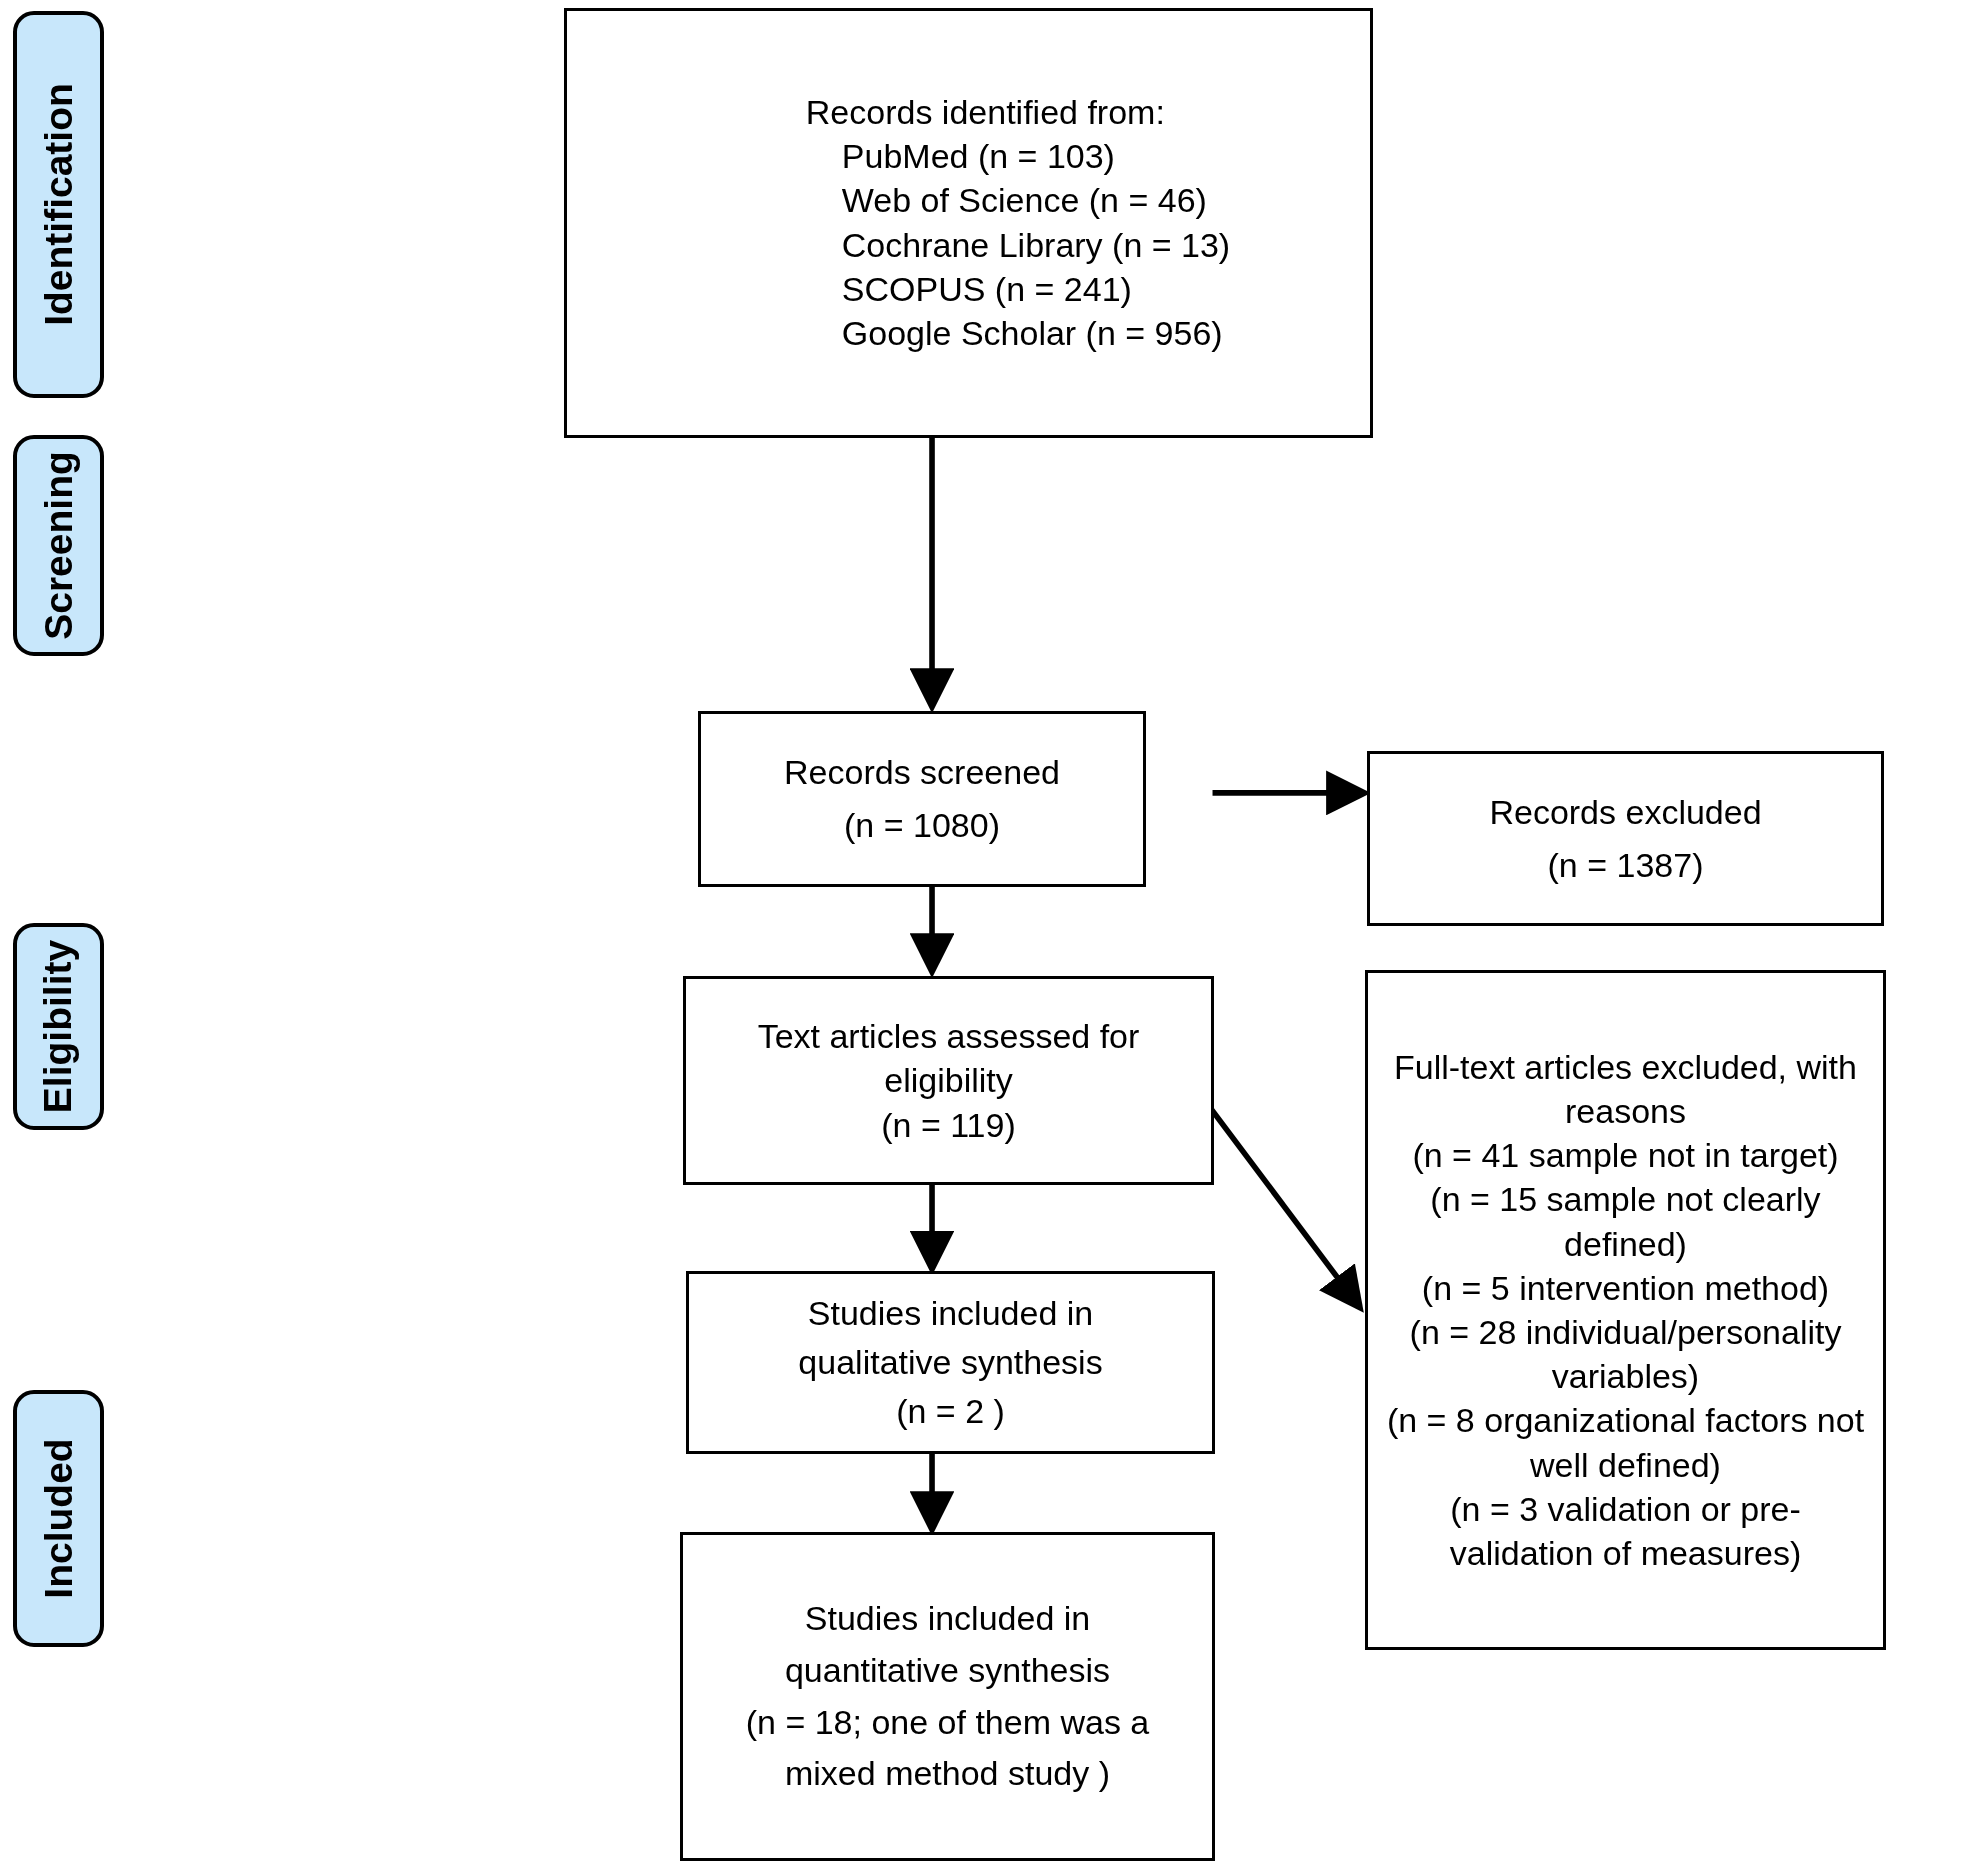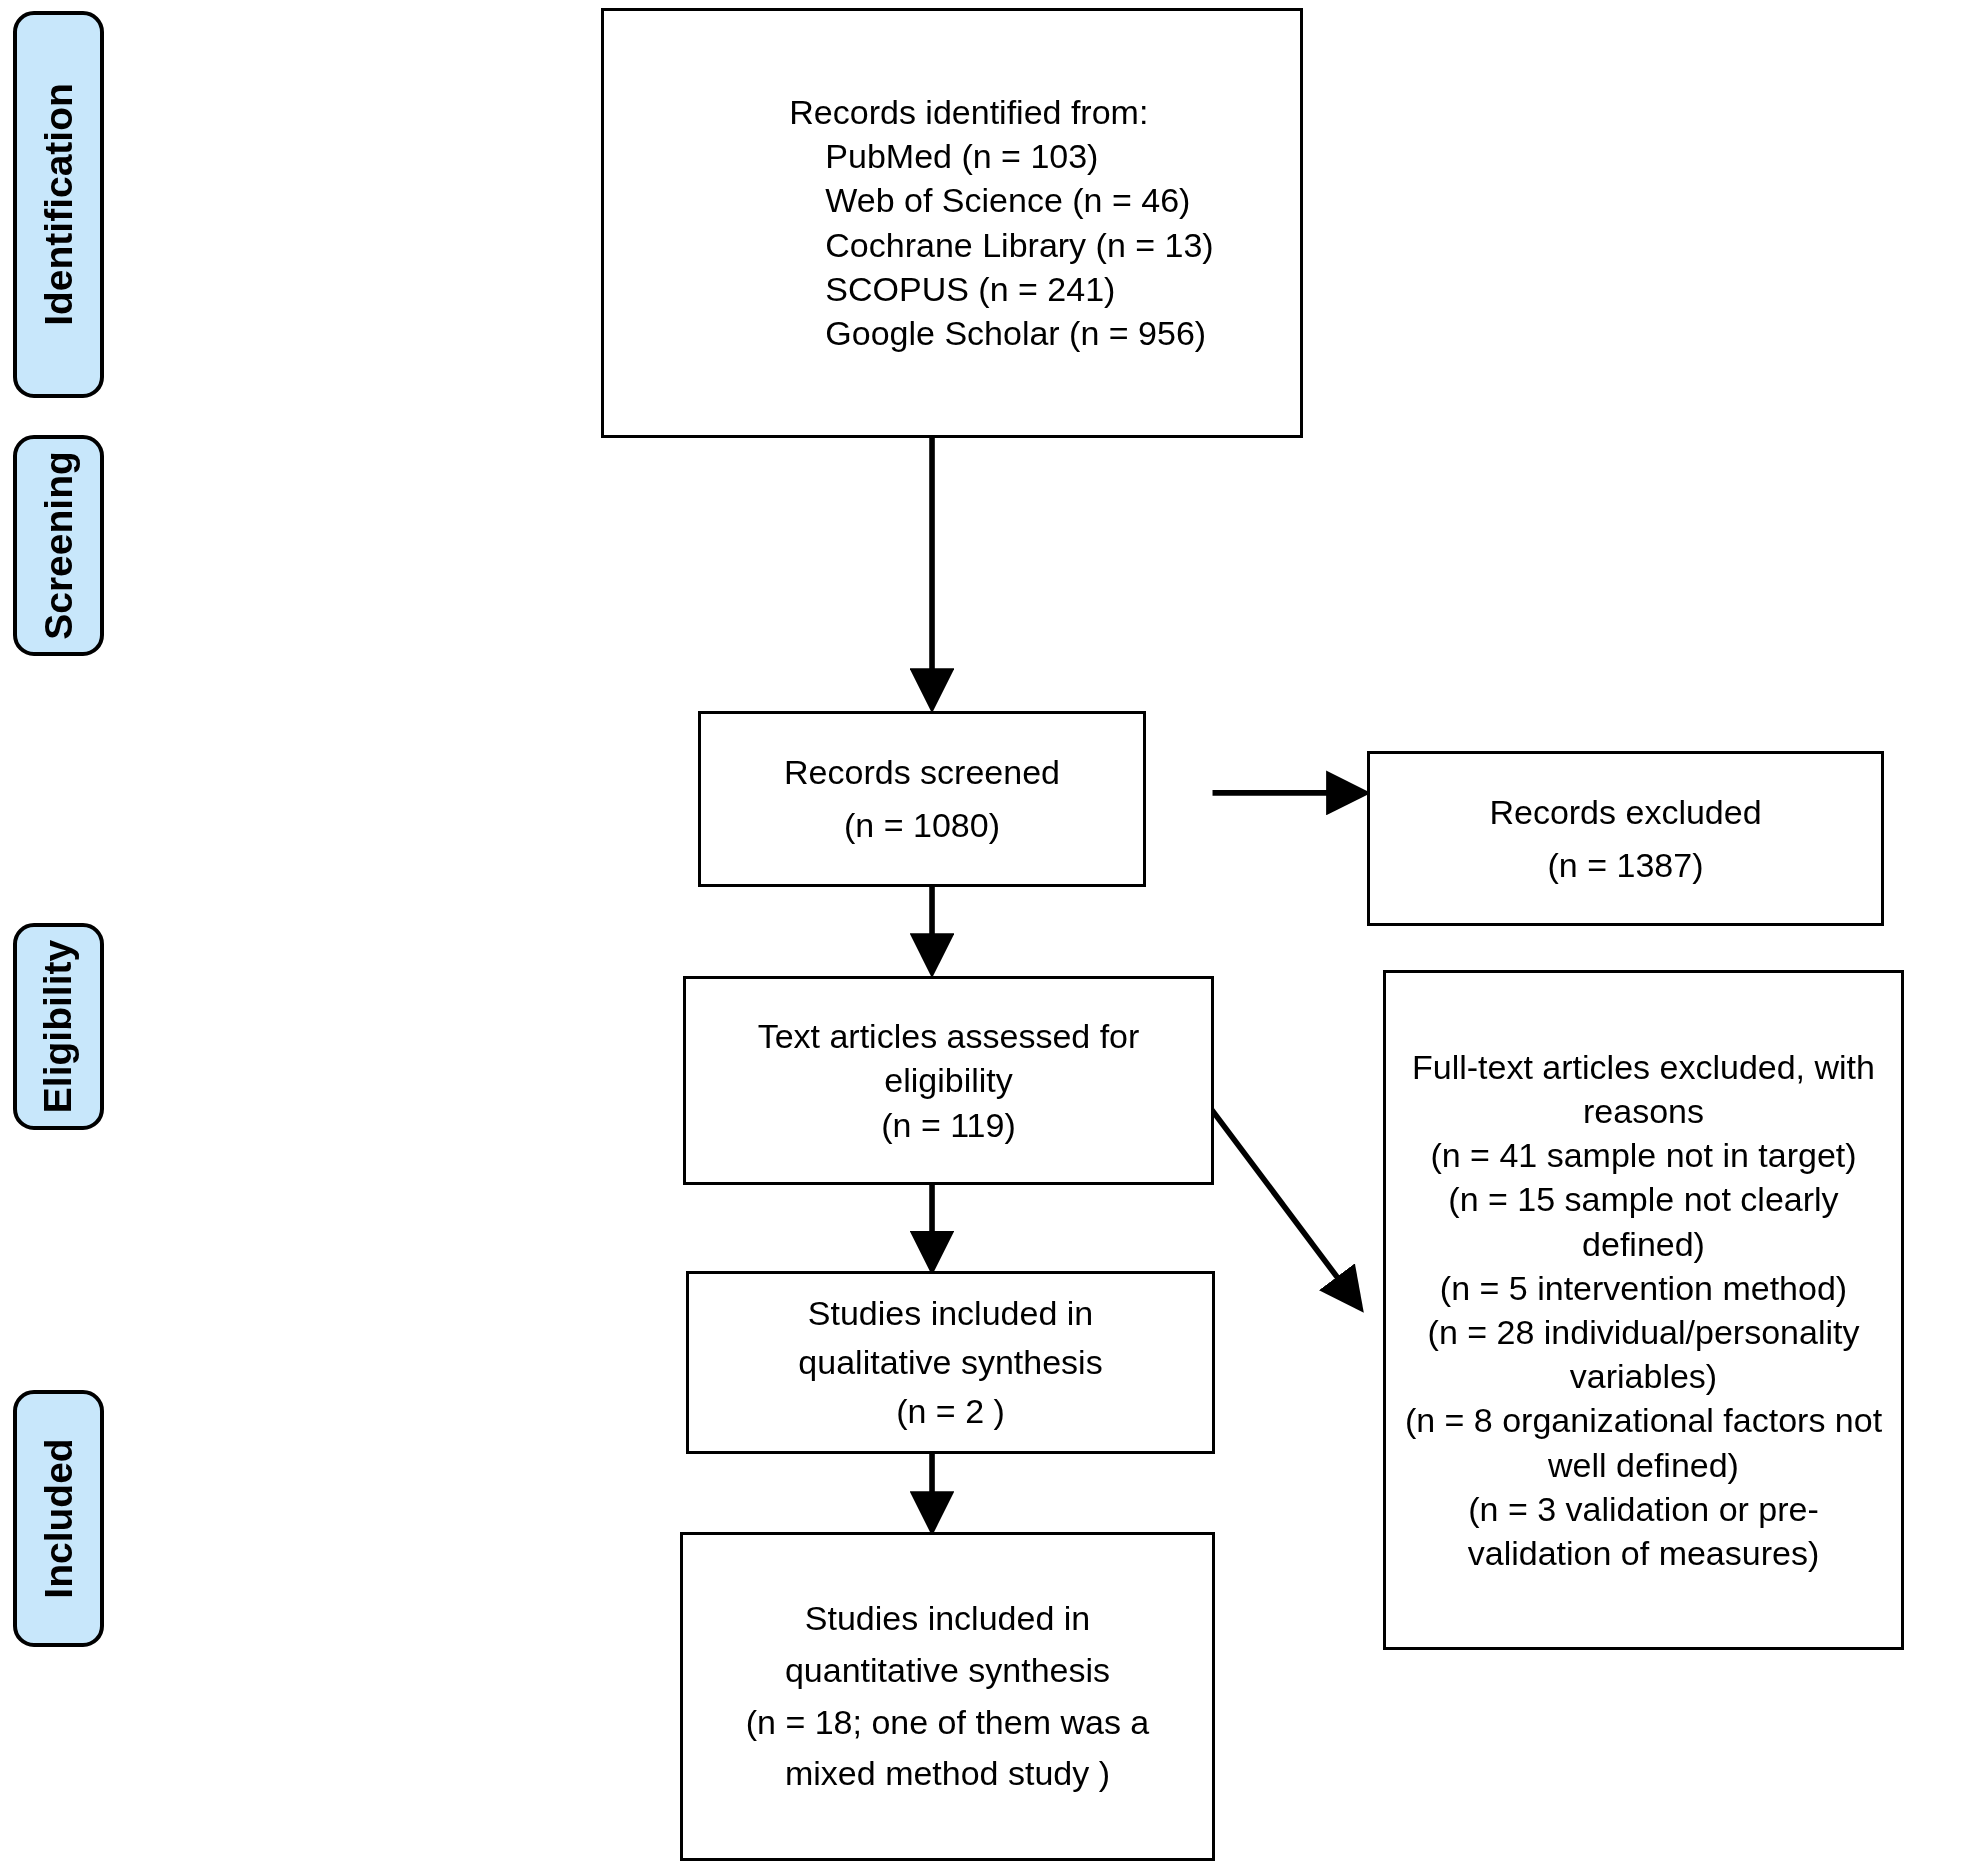--- a/index.html
+++ b/index.html
@@ -105,21 +105,21 @@
 
     <line x1="1495" y1="1420" x2="1495" y2="1553" stroke="#000000" stroke-width="9" marker-end="url(#arrowhead)"></line>
 
     <line x1="1900" y1="1722" x2="2178" y2="2093" stroke="#000000" stroke-width="9" marker-end="url(#arrowhead)"></line>
 
     <line x1="1495" y1="1900" x2="1495" y2="2030" stroke="#000000" stroke-width="9" marker-end="url(#arrowhead)"></line>
 
     <line x1="1495" y1="2330" x2="1495" y2="2448" stroke="#000000" stroke-width="9" marker-end="url(#arrowhead)"></line>
   </svg>
 
-  <div class="fbox" style="left:601px; top:7.5px; width:702px; height:430px;padding-left:40px;">
+  <div class="fbox" style="left:564px; top:7.5px; width:809px; height:430px;padding-left:40px;">
     <div class="blocklines" style="margin-left:69px;">
       <span class="ln">Records identified from:</span>
       <span class="ln indent">PubMed (n = 103)</span>
       <span class="ln indent">Web of Science (n = 46)</span>
       <span class="ln indent">Cochrane Library (n = 13)</span>
       <span class="ln indent">SCOPUS (n = 241)</span>
       <span class="ln indent">Google Scholar (n = 956)</span>
     </div>
   </div>
 
@@ -132,21 +132,21 @@
     <span class="ln">Records excluded</span>
     <span class="ln">(n =  1387)</span>
   </div>
 
   <div class="fbox" style="left:683px; top:976px; width:531px; height:209px;">
     <span class="ln">Text articles assessed for</span>
     <span class="ln">eligibility</span>
     <span class="ln">(n =  119)</span>
   </div>
 
-  <div class="fbox" style="left:1365px; top:970px; width:521px; height:680px; line-height:1.30;margin-left:18px;">
+  <div class="fbox" style="left:1365px; top:970px; width:521px; height:680px; line-height:1.30;">
     <span class="ln">Full-text articles excluded, with</span>
     <span class="ln">reasons</span>
     <span class="ln">(n =  41 sample not in target)</span>
     <span class="ln">(n = 15 sample not clearly</span>
     <span class="ln">defined)</span>
     <span class="ln">(n = 5 intervention method)</span>
     <span class="ln">(n = 28 individual/personality</span>
     <span class="ln">variables)</span>
     <span class="ln">(n = 8 organizational factors not</span>
     <span class="ln">well defined)</span>

